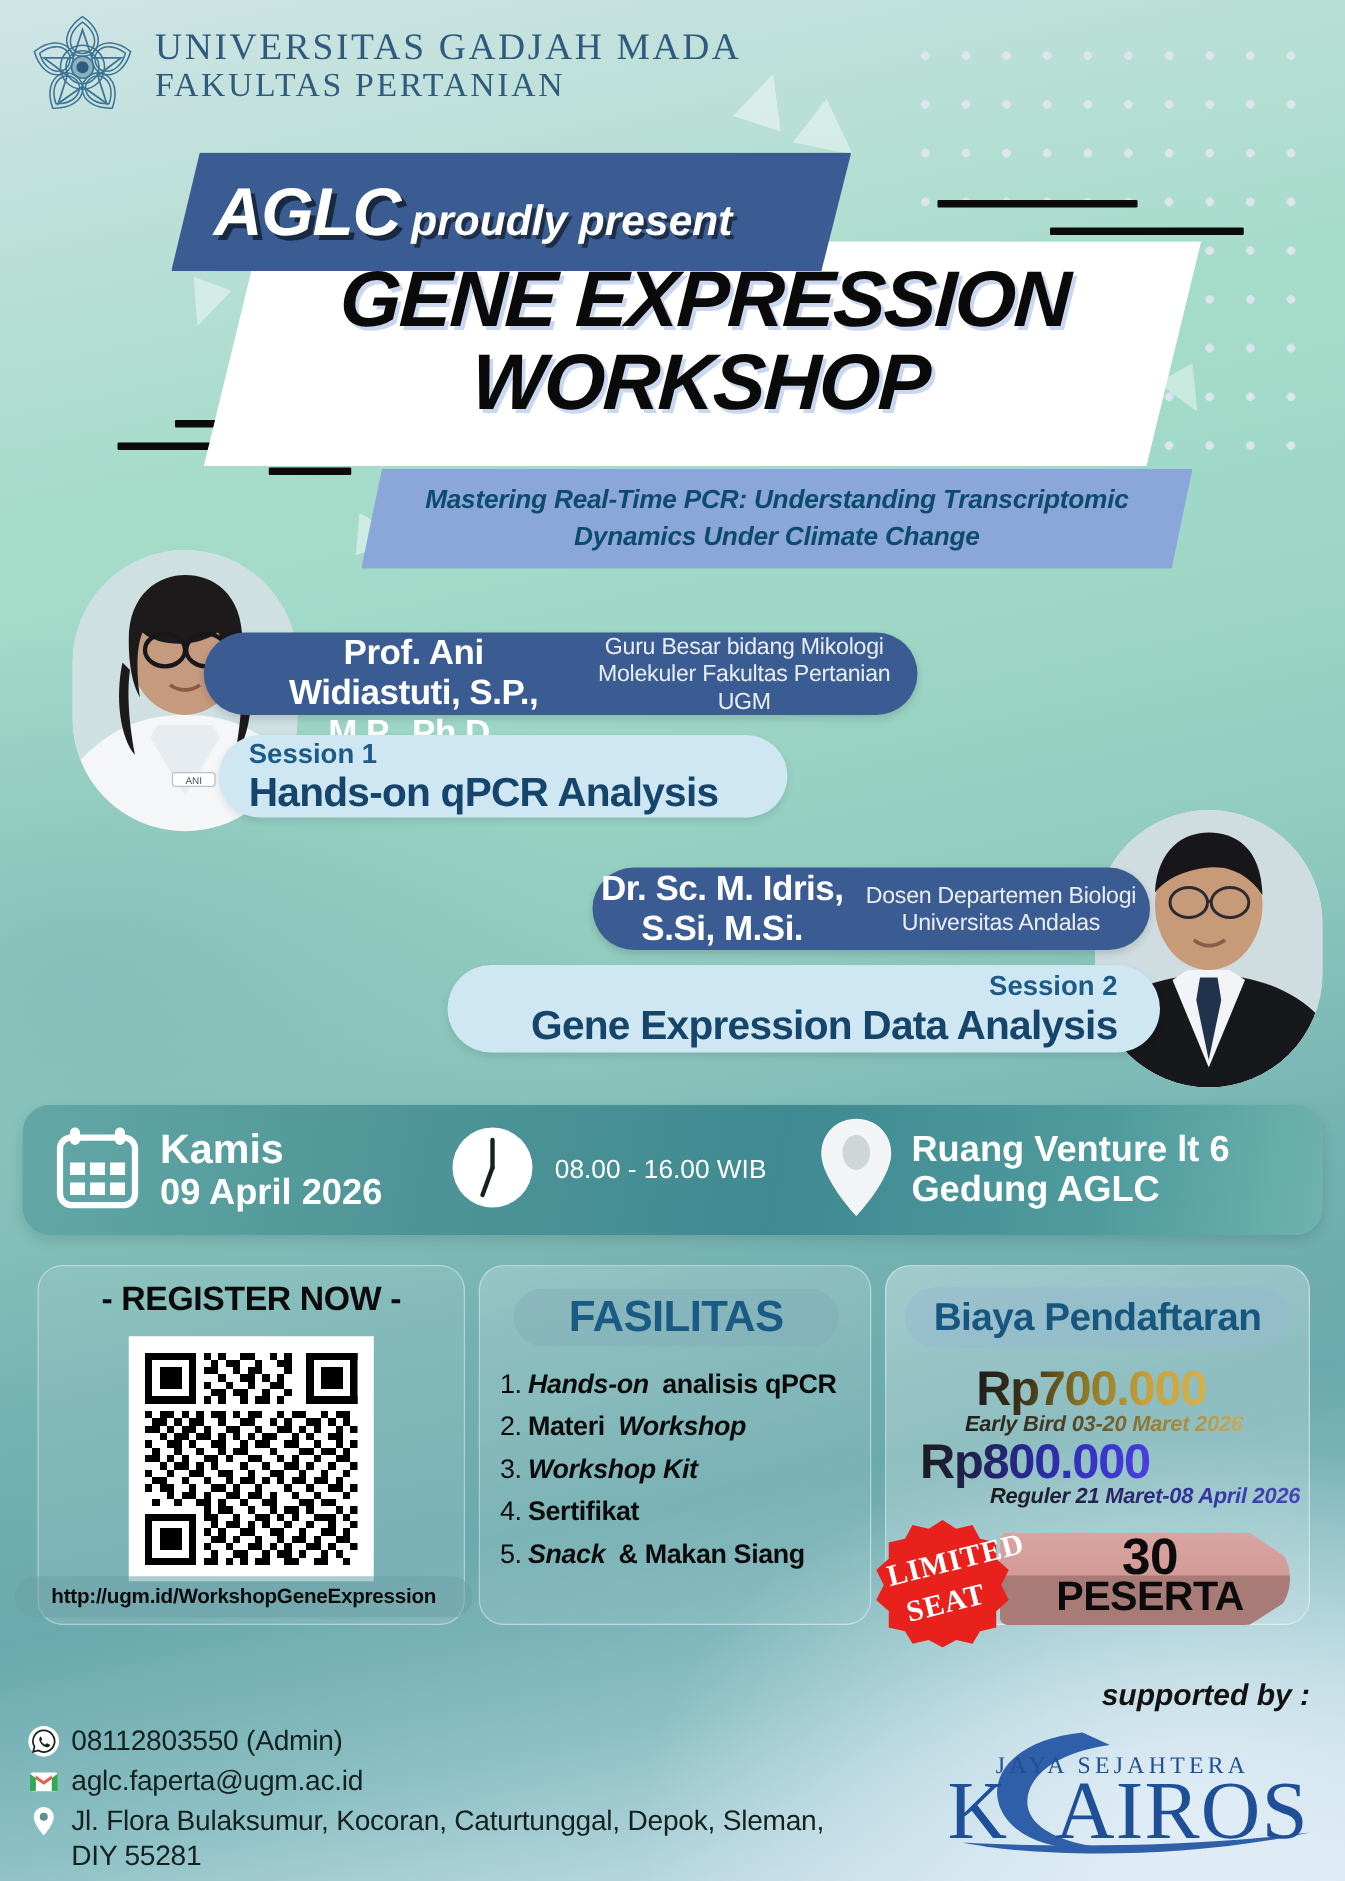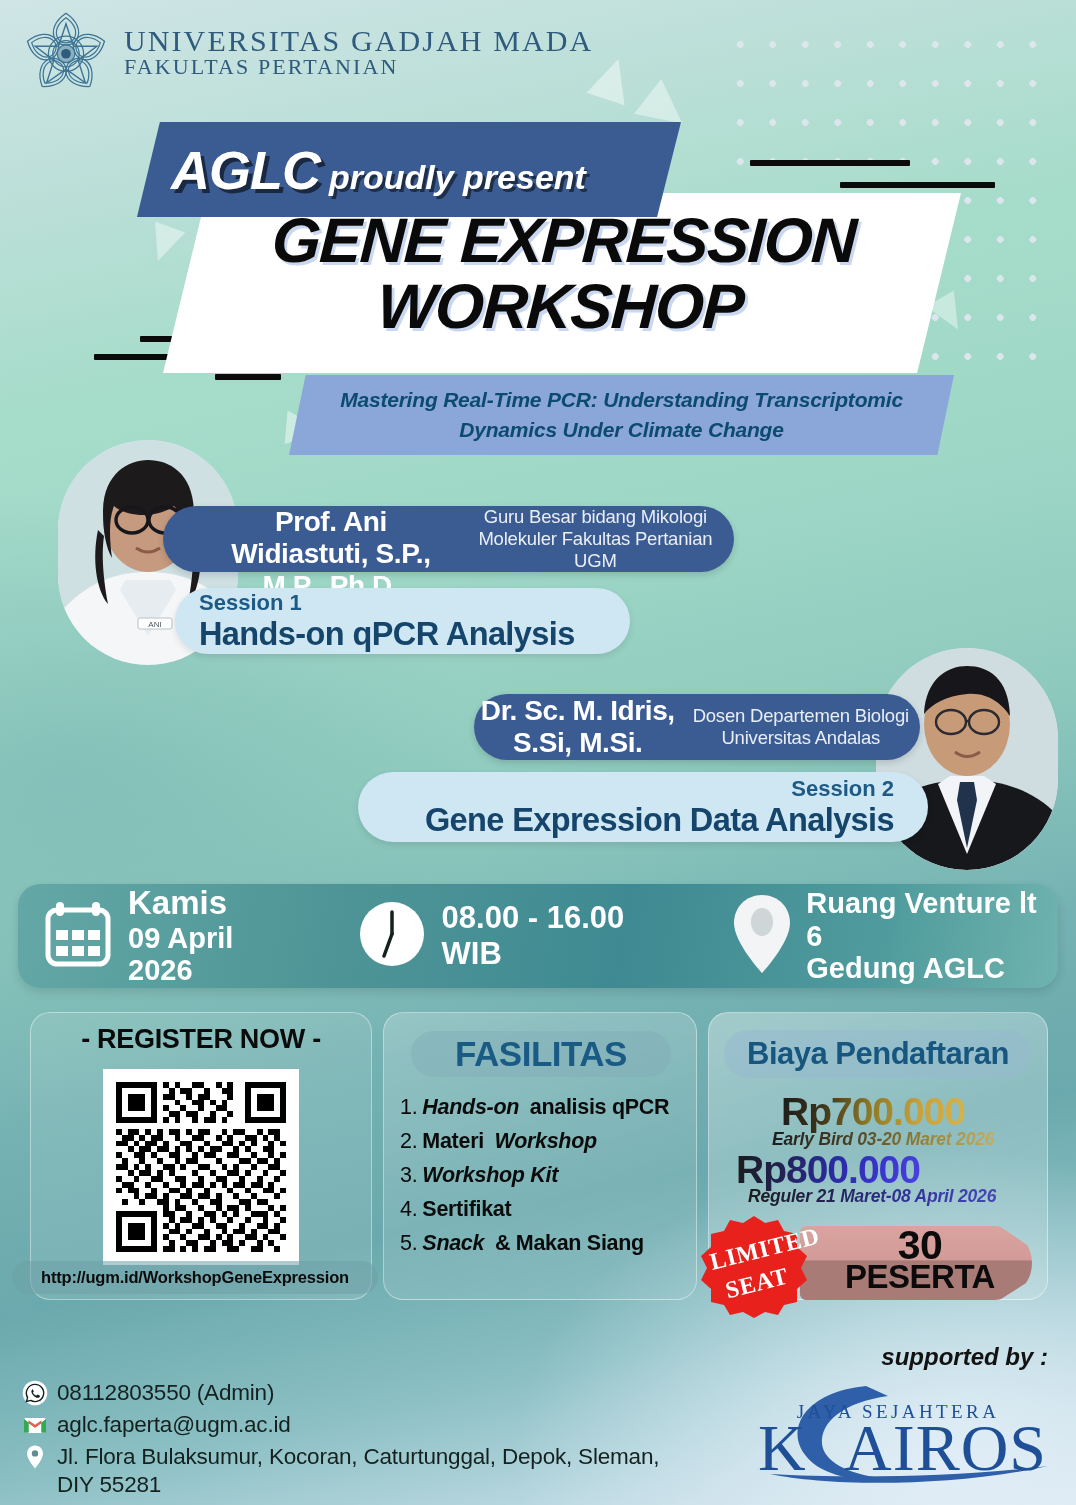--- a/index.html
+++ b/index.html
@@ -34,21 +34,21 @@
     opacity:.95; pointer-events:none;
   }
   .tri{ position:absolute; width:0; height:0; pointer-events:none; }
   .blackbar{ position:absolute; background:#0b0b0b; border-radius:1px; pointer-events:none; }
 
   
   .ugm-head{ position:absolute; left:22px; top:8px; display:flex; align-items:center; gap:14px; }
   .ugm-logo{ width:88px; height:88px; }
   .ugm-text{ color:#2f5b7e; line-height:1.04; font-family:"Liberation Serif", serif; }
   .ugm-l1{ font-size:30px; letter-spacing:2.1px; }
-  .ugm-l2{ font-size:22px; letter-spacing:2.1px; }
+  .ugm-l2{ font-size:27px; letter-spacing:2.1px; }
 
   
   .white-slab{
     position:absolute; left:163px; top:193px; width:798px; height:180px;
     background:#ffffff;
     clip-path:polygon(5.5% 0%, 100% 0%, 94.5% 100%, 0% 100%);
   }
   .aglc-ribbon{
     position:absolute; left:137px; top:122px; width:544px; height:95px;
     background:#3b5c92;
@@ -115,21 +115,21 @@
     position:absolute; left:18px; top:884px; width:1040px; height:104px;
     border-radius:22px;
     background:linear-gradient(100deg,#63a8a6 0%, #4f9597 30%, #3f8a92 58%, #4e9a9c 82%, #6fb3ae 100%);
     box-shadow:0 4px 10px rgba(0,0,0,.12);
     display:flex; align-items:center;
   }
   .info-item{ display:flex; align-items:center; gap:14px; }
   .info-item .txt{ color:#fff; font-weight:bold; line-height:1.12; }
   .info-item .txt .a{ font-size:33px; display:block; }
   .info-item .txt .b{ font-size:29px; display:block; }
-  .info-one{ font-size:31px; color:#fff; font-weight:bold; }
+  .info-one{ font-size:21px; color:#fff; font-weight:normal; }
 
   
   .card{
     position:absolute; border-radius:20px;
     border:1.6px solid rgba(255,255,255,.40);
     background:rgba(255,255,255,.10);
   }
   .card-register{ left:30px; top:1012px; width:342px; height:288px; }
   .card-fasilitas{ left:383px; top:1012px; width:314px; height:288px;
     background:linear-gradient(160deg, rgba(255,255,255,.22), rgba(255,255,255,.05)); }
@@ -174,21 +174,21 @@
     -webkit-background-clip:text; background-clip:text; color:transparent;
   }
   .price-a{ left:736px; top:1090px;
     background-image:linear-gradient(100deg,#1b1b1b 0%,#3a3218 22%,#8d7826 48%,#c8a13a 74%,#d6b44e 100%);margin-left:45px; }
   .price-b{ left:736px; top:1148px;
     background-image:linear-gradient(100deg,#1b1b1b 0%,#20204a 22%,#2a2aa0 52%,#3a35cf 78%,#4a40e0 100%); }
   .price-note{ position:absolute; font-size:17.5px; font-weight:bold; font-style:italic;
     -webkit-background-clip:text; background-clip:text; color:transparent; letter-spacing:-.2px; }
   .note-a{ left:772px; top:1129px;
     background-image:linear-gradient(100deg,#1b1b1b 0%,#4a4026 35%,#9b8336 70%,#c9ae5c 100%); }
-  .note-b{ left:748px; top:1186px;
+  .note-b{ left:792px; top:1186px;
     background-image:linear-gradient(100deg,#1b1b1b 0%,#22224e 30%,#33339b 65%,#4846bb 100%); }
 
   .seat-ribbon{
     position:absolute; left:800px; top:1226px; width:232px; height:74px;
     background:linear-gradient(180deg,#d9a3a0 0%,#d29b98 46%,#a97b77 47%,#a97b77 100%);
     border-radius:6px 38px 38px 6px;
     clip-path:polygon(0% 0%, 86% 0%, 100% 30%, 100% 72%, 86% 100%, 0% 100%);
   }
   .seat-num{
     position:absolute; left:825px; top:1222px; width:190px; text-align:center;

